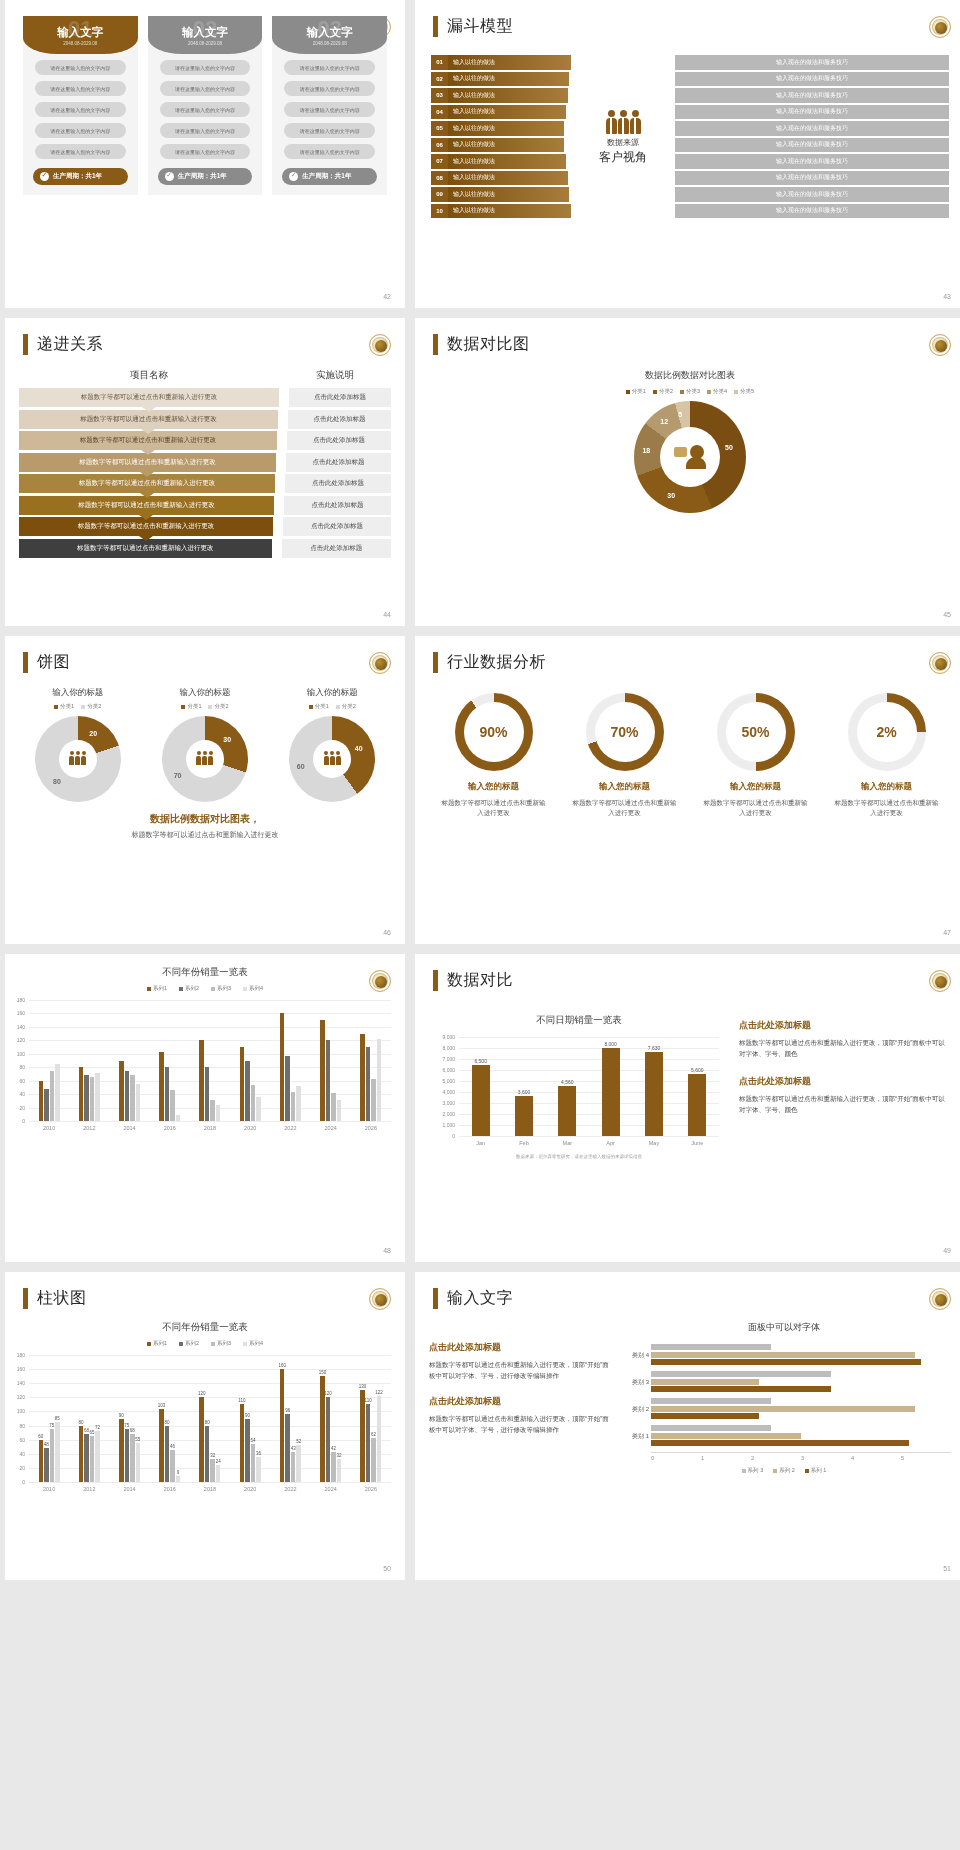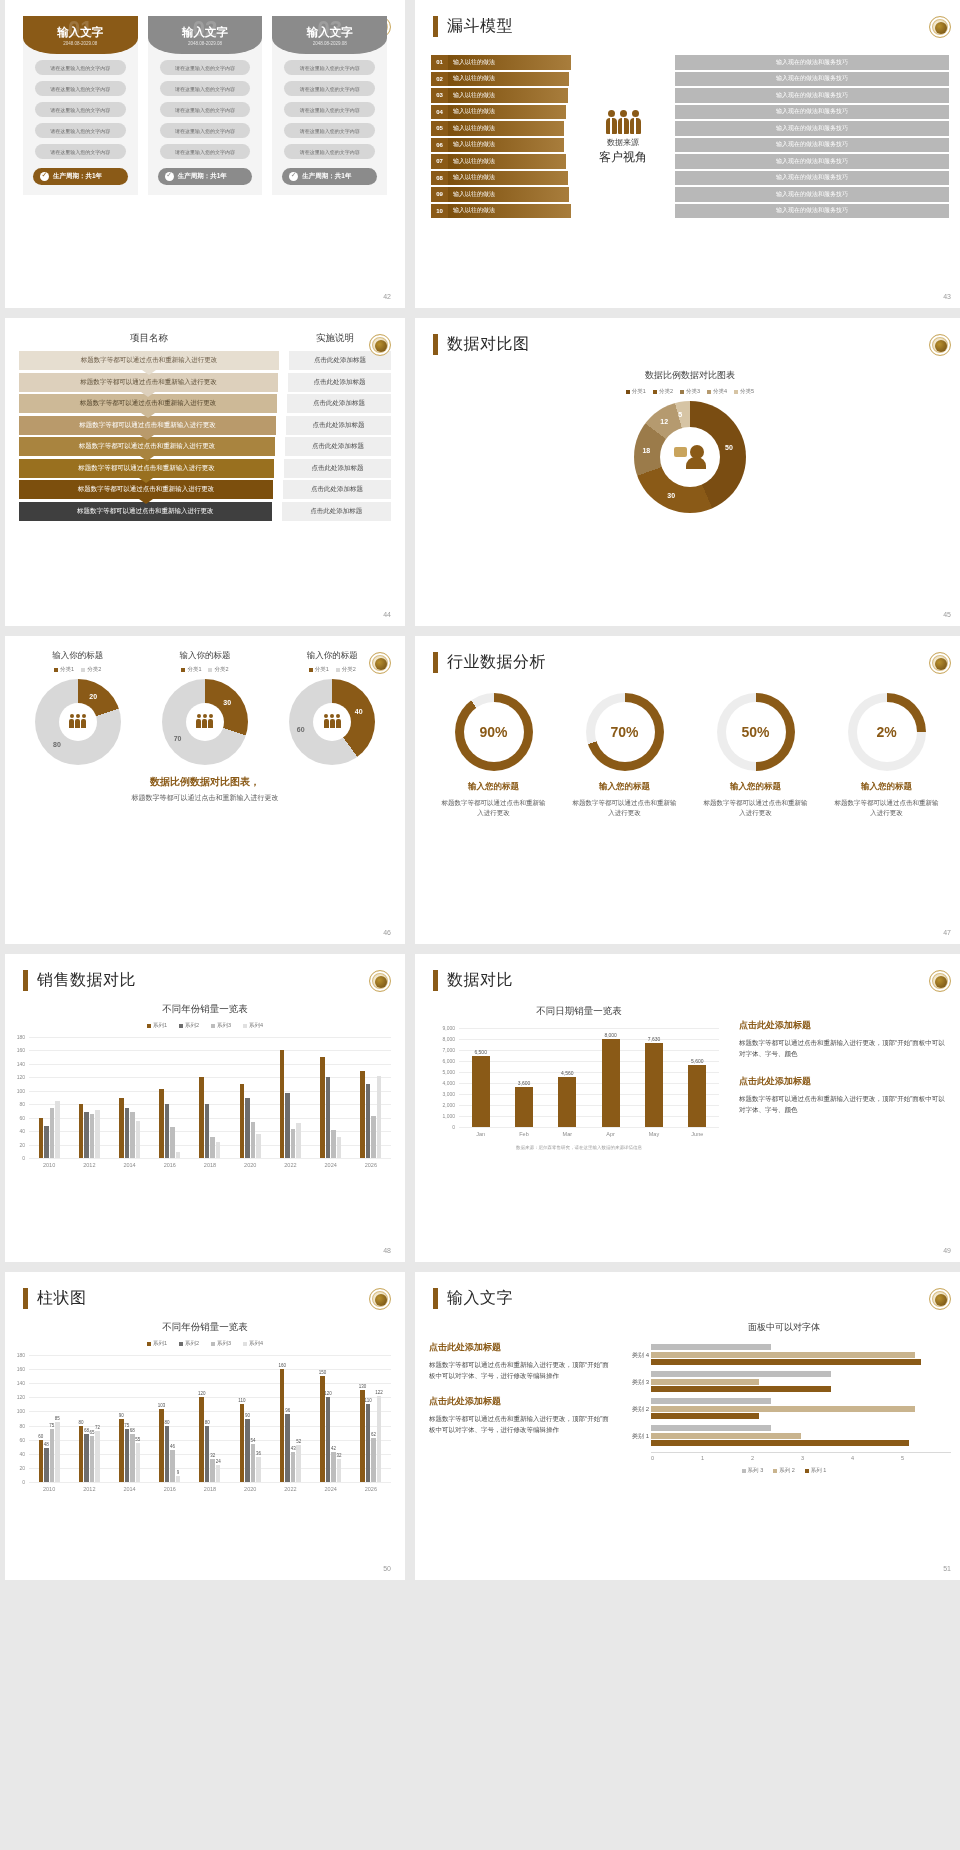--- a/index.html
+++ b/index.html
@@ -357,20 +357,24 @@
           <div class="r-row">输入现在的做法和服务技巧</div>
           <div class="r-row">输入现在的做法和服务技巧</div>
           <div class="r-row">输入现在的做法和服务技巧</div>
           <div class="r-row">输入现在的做法和服务技巧</div>
           <div class="r-row">输入现在的做法和服务技巧</div>
         </div>
       </div>
       <div class="pgnum">43</div>
     </div>
     <div class="slide">
+      <div class="slide-title-wrap" style="margin:16px 0 0 18px">
+    <div class="title-bar"></div>
+    <div class="slide-title">递进关系</div>
+  </div>
   <div class="logo"></div>
       <div class="s44-wrap">
   <div class="s44-head">
     <div class="h1">项目名称</div>
     <div class="h2">实施说明</div>
         </div>
         <div class="s44-row">
    <div class="s44-left" style="background:#e6ded0;color:#e6ded0;width:260px">
      <span style="color:#6a5a45">标题数字等都可以通过点击和重新输入进行更改</span>
           </div>
@@ -447,20 +451,24 @@
      <div style="width:14px;height:14px;border-radius:50%;background:#8a5a17;position:absolute;right:2px;top:0"></div>
      <div style="width:20px;height:12px;background:#8a5a17;border-radius:9px 9px 0 0;position:absolute;right:0;bottom:0"></div>
      <div style="width:13px;height:10px;background:#c9a45c;position:absolute;left:0;top:2px;border-radius:2px"></div>
             </div>
           </div>
         </div>
       </div>
       <div class="pgnum">45</div>
     </div>
     <div class="slide">
+      <div class="slide-title-wrap" style="margin:16px 0 0 18px">
+    <div class="title-bar"></div>
+    <div class="slide-title">饼图</div>
+  </div>
   <div class="logo"></div>
       <div class="s46-wrap">
         <div class="s46-item">
    <div class="s46-t">输入你的标题</div>
    <div class="c-legend">
      <span><i class="lg-box" style="background:#8a5a17"></i>分类1</span>
      <span><i class="lg-box" style="background:#d8d8d8"></i>分类2</span>
           </div>
    <div class="d46" style="background:conic-gradient(#8a5a17 0deg 72deg,#d8d8d8 72deg 360deg)">
      <div style="position:absolute;left:54.633557568774194px;top:13.729490168751575px;font-size:7px;color:#fff;font-weight:bold;z-index:4">20</div>
@@ -570,24 +578,20 @@
     <div class="ring" style="background:conic-gradient(#8a5a17 0deg 90deg,#ededed 90deg 360deg)">
       <div class="ring-val">2%</div>
           </div>
     <div class="s47-t">输入您的标题</div>
     <div class="s47-d">标题数字等都可以通过点击和重新输入进行更改</div>
         </div>
       </div>
       <div class="pgnum">47</div>
     </div>
     <div class="slide">
-      <div class="slide-title-wrap" style="margin:16px 0 0 18px">
-    <div class="title-bar"></div>
-    <div class="slide-title">销售数据对比</div>
-  </div>
   <div class="logo"></div>
       <div class="chart-title">不同年份销量一览表</div>
   <div class="bar-legend">
         <span><i class="lg-box" style="background:#8a5a17"></i>系列1</span>
         <span><i class="lg-box" style="background:#6e6e6e"></i>系列2</span>
         <span><i class="lg-box" style="background:#bdbdbd"></i>系列3</span>
         <span><i class="lg-box" style="background:#e0e0e0"></i>系列4</span>
       </div>
       <div class="plot" style="height:122px">
         <div class="yaxis">
@@ -683,21 +687,21 @@
       <div class="pgnum">48</div>
     </div>
     <div class="slide">
       <div class="slide-title-wrap" style="margin:16px 0 0 18px">
     <div class="title-bar"></div>
     <div class="slide-title">数据对比</div>
   </div>
   <div class="logo"></div>
       <div class="s49-wrap">
         <div class="s49-left">
- <div class="chart-title" style="margin-top:4px">不同日期销量一览表</div>
+ <div class="chart-title" style="margin-top:13px">不同日期销量一览表</div>
  <div class="plot" style="height:100px;margin:10px 10px 0 30px">
  <div class="yaxis">
               <div class="ytick" style="top:0%">9,000</div>
               <div class="ytick" style="top:11.11111111111111%">8,000</div>
               <div class="ytick" style="top:22.22222222222222%">7,000</div>
               <div class="ytick" style="top:33.33333333333333%">6,000</div>
               <div class="ytick" style="top:44.44444444444444%">5,000</div>
               <div class="ytick" style="top:55.55555555555556%">4,000</div>
               <div class="ytick" style="top:66.66666666666666%">3,000</div>
               <div class="ytick" style="top:77.77777777777779%">2,000</div>

